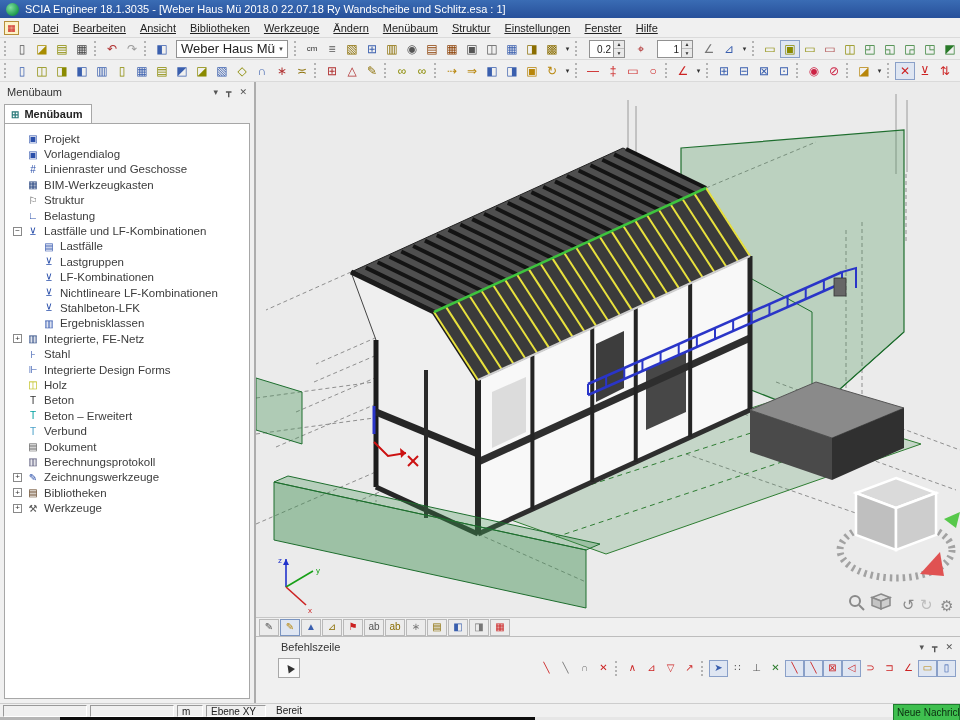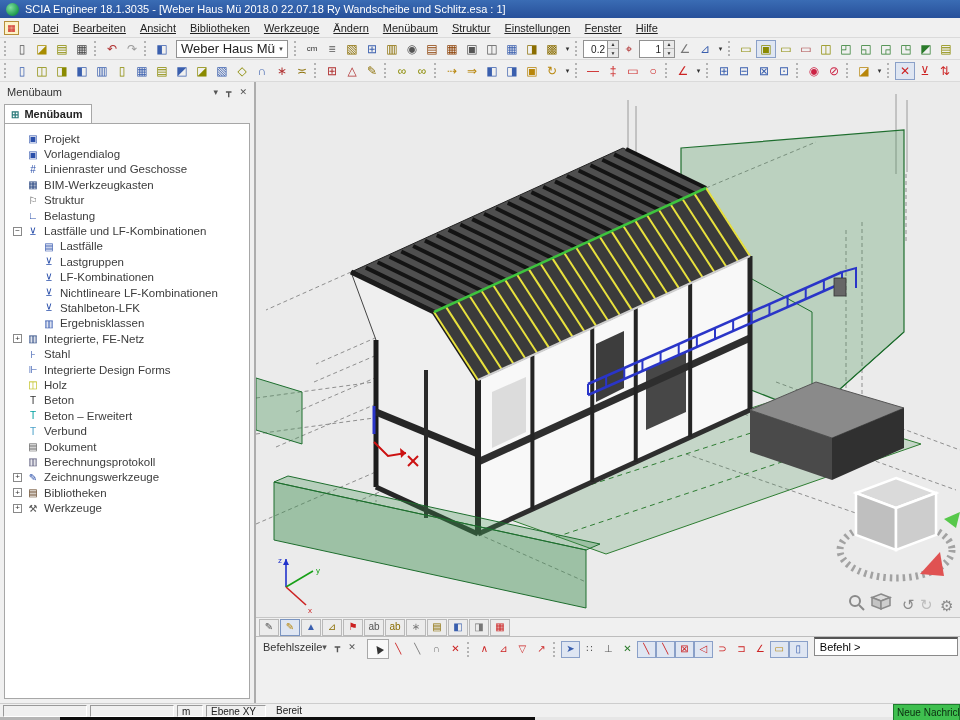--- a/index.html
+++ b/index.html
@@ -27,21 +27,21 @@
   .tbtn { width:20px; height:18px; flex:0 0 auto; display:inline-flex; align-items:center;
     justify-content:center; font-size:12px; line-height:1; border:1px solid transparent; cursor:default; }
   .tbtn.pressed { background:#dfe6f2; border-color:#8aa0c8; }
   .tbtn.small-g { font-size:8px; }
   .caret { width:11px; font-size:7px; color:#333; }
   .rot { transform:rotate(-125deg); display:inline-block; }
   .combo { width:112px; height:18px; background:#fff; border:1px solid #919191;
     display:flex; align-items:center; margin:0 4px; flex:0 0 auto; }
   .combo-text { flex:1; padding:0 4px; overflow:hidden; white-space:nowrap; font-size:13px; }
   .combo-arrow { width:13px; text-align:center; font-size:7px; color:#444; border-left:1px solid #d6d6d6; }
-  .spin { width:36px; height:18px; background:#fff; border:1px solid #919191; display:flex; margin:0 0; flex:0 0 auto; }
+  .spin { width:36px; height:18px; background:#fff; border:1px solid #919191; display:flex; margin:0 6px; flex:0 0 auto; }
   .spin-val { flex:1; text-align:right; padding:3px 2px 0 0; font-size:10px; }
   .spin-btns { width:11px; display:flex; flex-direction:column; border-left:1px solid #919191; }
   .spin-btns span { flex:1; display:flex; align-items:center; justify-content:center;
     font-size:5px; color:#333; background:#e9e9e9; }
   .spin-btns span:first-child { border-bottom:1px solid #bbb; }
   
   .main { display:flex; height:621px; }
   .sidebar { width:256px; background:#f0f0f0; border-right:2px solid #adadad;
     display:flex; flex-direction:column; flex:0 0 auto; }
   .panel-header { height:19px; display:flex; align-items:center; padding:0 7px; color:#333; flex:0 0 auto; }
@@ -60,21 +60,21 @@
   .tlabel { font-size:11.5px; white-space:nowrap; }
   
   .viewport-col { flex:1; display:flex; flex-direction:column; min-width:0; }
   .scene-wrap { height:536px; background:#ebebeb; position:relative; border-bottom:1px solid #c6c6c6; flex:0 0 auto; }
   .scene-wrap svg { position:absolute; inset:0; }
   .vbar { height:19px; background:#f0f0f0; border-bottom:1px solid #bdbdbd; display:flex;
     align-items:center; padding:0 3px; flex:0 0 auto; }
   .vbar .tbtn { width:20px; height:17px; font-size:10px; border:1px solid #b9b9b9; background:#ececec; margin-right:1px; }
   .vbar .tbtn.pressed { background:#dfe6f2; border-color:#7a94c0; }
   
-  .cmdpanel { flex:1; background:#f0f0f0; display:flex; flex-direction:row; min-height:0; }
+  .cmdpanel { flex:1; background:#f0f0f0; display:flex; flex-direction:column; min-height:0;padding-left:18px; }
   .cmd-toolbar { height:24px; display:flex; align-items:center; padding:0 4px; }
   .cursor-btn { width:22px; height:20px; border:1px solid #a8a8a8; background:#f9f9f9;
     display:flex; align-items:center; justify-content:center; font-size:10px; color:#333; }
   .cmd-icons { margin-left:auto; display:flex; align-items:center; }
   .cmd-icons .tbtn { width:19px; height:17px; font-size:10px; }
   .cmd-input-row { padding:0 2px 2px 2px; }
   .cmd-input { width:100%; height:19px; background:#fff; border:1px solid #8a8a8a; border-top:2px solid #555;
     font:11px "Liberation Sans", sans-serif; padding:0 5px; }
   
   .statusbar { height:14px; background:#f0f0f0; border-top:1px solid #cdcdcd; display:flex; position:relative; }
@@ -636,23 +636,20 @@
             <span class="tbtn pressed" style="color: rgb(204, 34, 34);">╲</span>
             <span class="tbtn pressed" style="color: rgb(204, 34, 34);">⊠</span>
             <span class="tbtn pressed" style="color: rgb(204, 34, 34);">◁</span>
             <span class="tbtn" style="color: rgb(204, 34, 34);">⊃</span>
             <span class="tbtn" style="color: rgb(204, 34, 34);">⊐</span>
             <span class="tbtn" style="color: rgb(204, 34, 34);">∠</span>
             <span class="tbtn pressed" style="color: rgb(184, 134, 11);">▭</span>
             <span class="tbtn pressed" style="color: rgb(58, 95, 174);">▯</span>
           </span>
       </div>
-      <div class="cmd-input-row">
-        <input class="cmd-input" value="Befehl &gt;" style="">
-      </div>
     </div>
   </div>
 </div>
 
 <div class="statusbar">
   <span id="status-cells" style="display:flex">
       <span class="sb-cell" style="width: 84px;"></span>
       <span class="sb-cell" style="width: 84px;"></span>
       <span class="sb-cell" style="width: 26px;">m</span>
       <span class="sb-cell" style="width: 60px;">Ebene XY</span>

